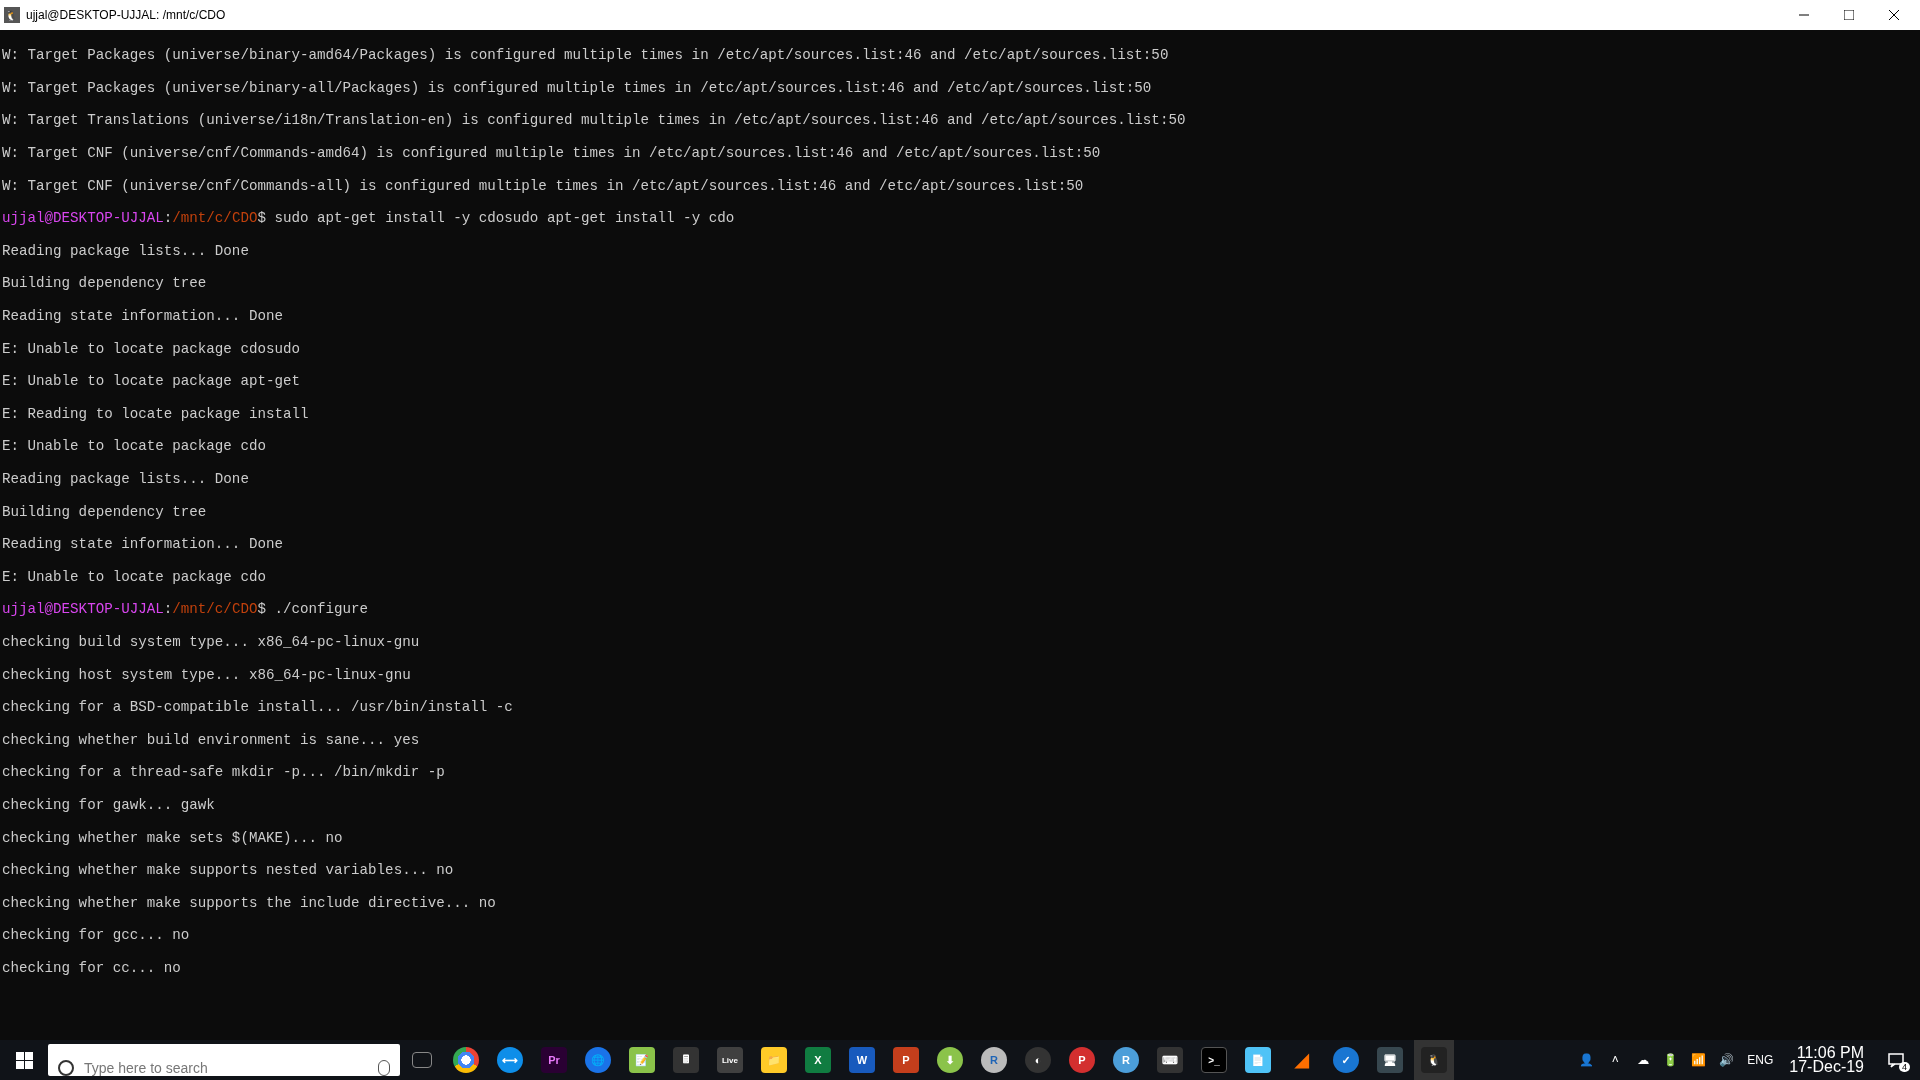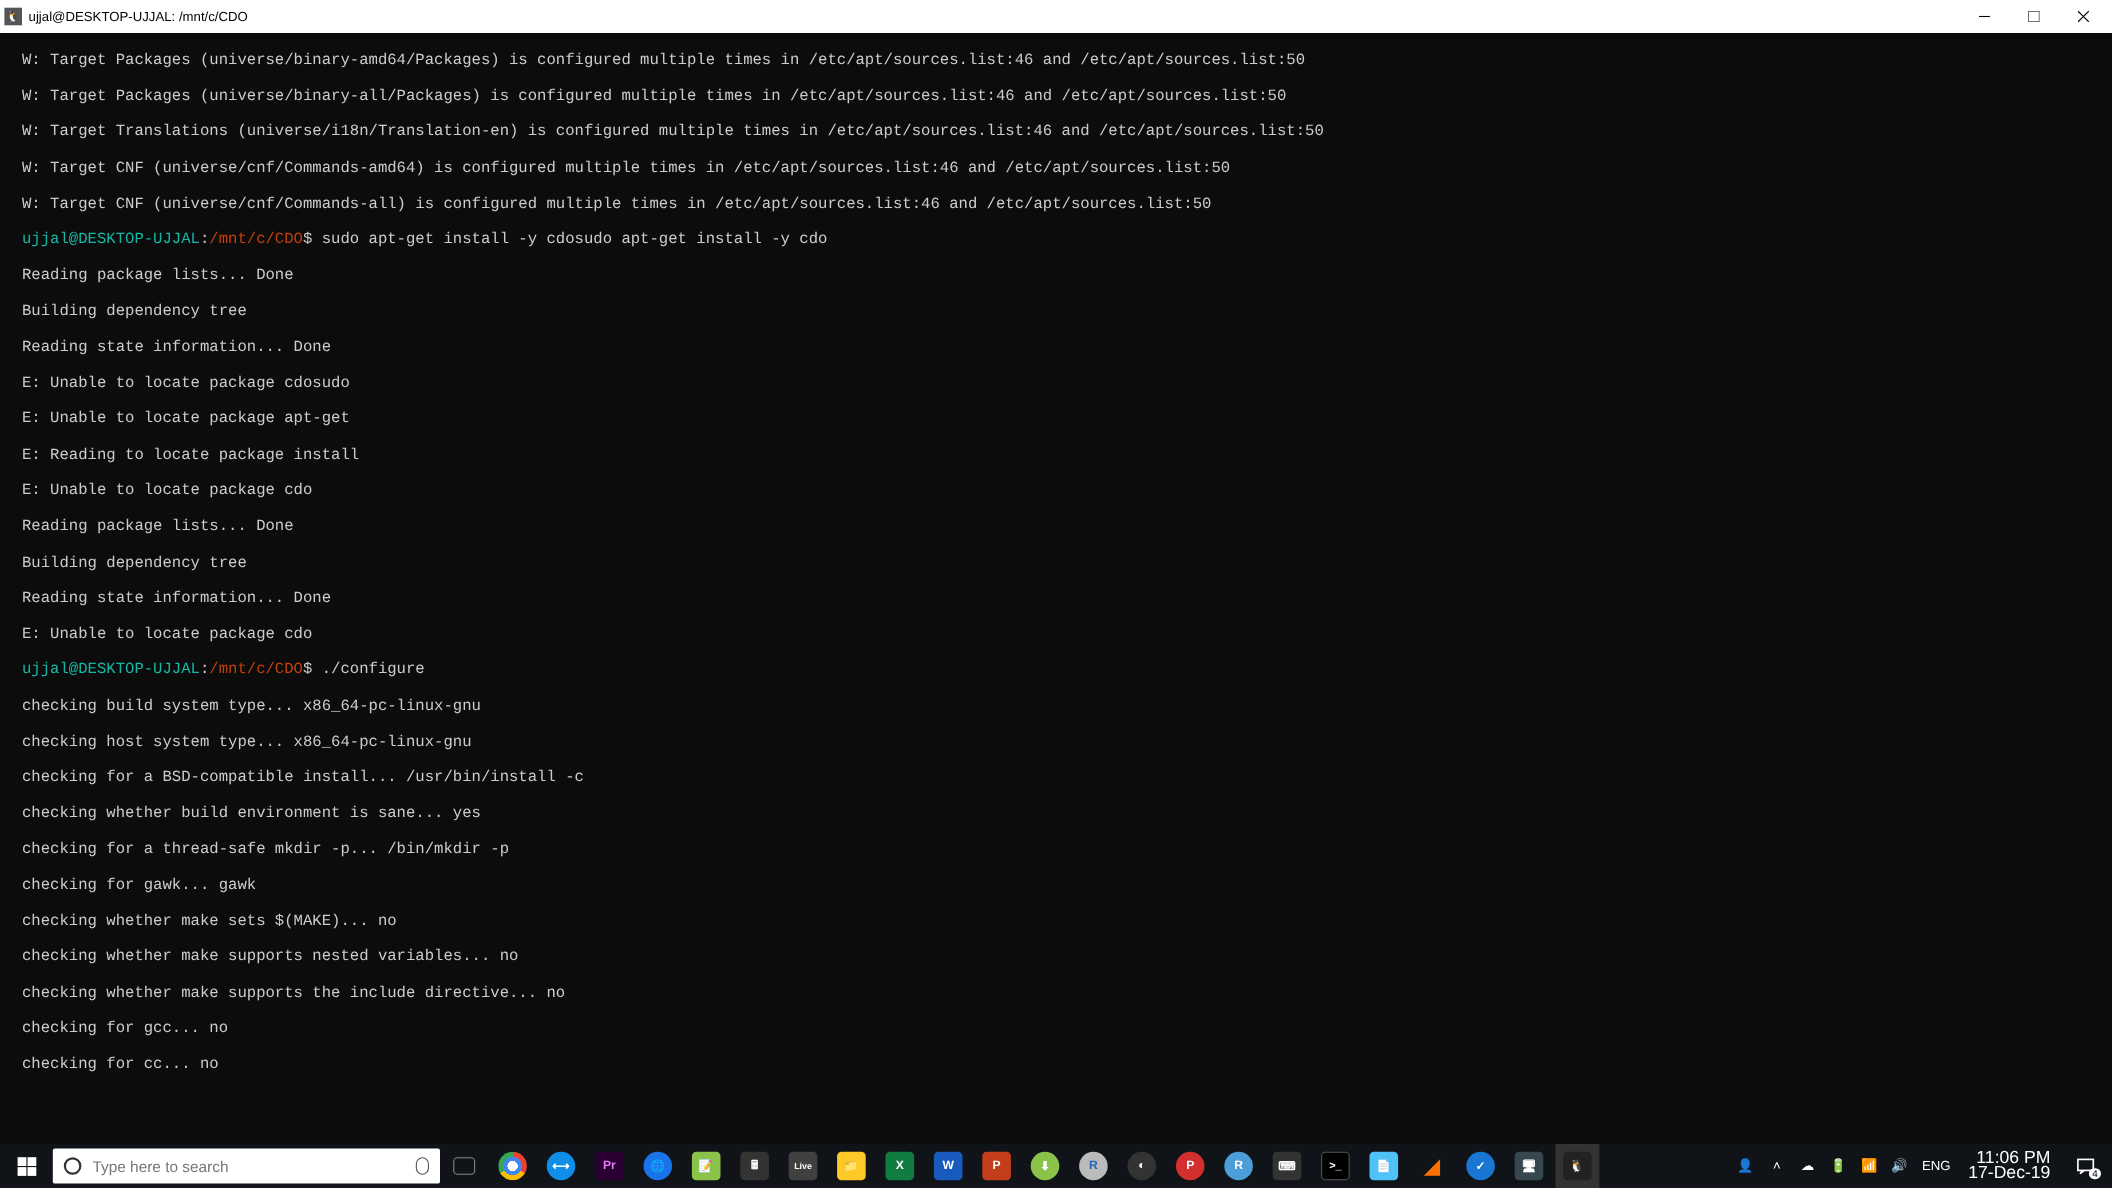--- a/index.html
+++ b/index.html
@@ -6,29 +6,29 @@
   html,body { width:1920px; height:1080px; background:#000; font-family:Consolas,monospace; overflow:hidden; }
   
   .titlebar { height:30px; background:#fff; display:flex; align-items:center; padding:0 4px; font-size:12px; font-family:"Segoe UI",sans-serif; color:#000; }
   .titlebar .tb-icon { width:16px; height:16px; background:#555; margin-right:6px; display:flex;align-items:center;justify-content:center;color:#fff;font-size:10px; }
   .titlebar .title { flex:0 0 auto; }
   .titlebar .spacer { flex:1; }
   .winbtn { width:45px; height:30px; display:flex; align-items:center; justify-content:center; font-size:12px; color:#000; }
   .winbtn svg { width:10px; height:10px; stroke:#000; stroke-width:1; fill:none; }
   
   .terminal { background:#0c0c0c; height:1010px; padding:1px 2px; font-size:14.2px; line-height:16.3px; color:#ccc; white-space:pre; font-family:Consolas,"Courier New",monospace; overflow:hidden; }
-  .r { display:block;margin-left:18px; }
-  .fg-green { color:#14b8a6; }
+  .r { display:block; }
+  .fg-green { color:#d946ef; }
   .fg-blue  { color:#c2410c; }
   
   .taskbar { position:absolute; left:0; bottom:0; width:1920px; height:40px; background:#101318; display:flex; align-items:center; font-family:"Segoe UI",sans-serif; color:#fff; }
   .startbtn { width:48px; height:40px; display:flex; align-items:center; justify-content:center; }
   .startbtn .win { display:grid; grid-template-columns:8px 8px; grid-template-rows:8px 8px; gap:1px; }
   .startbtn .win div { background:#fff; }
-  .searchbox { width:352px; height:32px; background:#fff; display:flex; align-items:center; padding:0 10px; border-radius:2px; color:#777; font-size:14px; gap:10px; }
+  .searchbox { width:352px; height:32px; background:#fff; display:flex; align-items:flex-end; padding:0 10px; border-radius:2px; color:#777; font-size:14px; gap:10px; }
   .searchbox .circle { width:16px;height:16px;border:2px solid #333;border-radius:50%; }
   .searchbox .mic { margin-left:auto; width:12px;height:16px; border:1.5px solid #555; border-radius:6px; }
   .tbicon { width:40px; height:40px; display:flex; align-items:center; justify-content:center; margin:0 2px; }
   .tbicon .ic { width:26px; height:26px; border-radius:4px; display:flex;align-items:center;justify-content:center;font-size:11px;font-weight:bold;color:#fff; }
   .tray { margin-left:auto; display:flex; align-items:center; gap:12px; padding:0 8px; font-size:12px; color:#fff; }
   .tray .clock { text-align:right; line-height:14px; font-size:16px; padding:0 4px; }
   .tray .notif { width:32px;height:32px;display:flex;align-items:center;justify-content:center;position:relative; }
   .tray .notif .badge { position:absolute; bottom:4px; right:2px; background:#fff;color:#000;font-size:9px;border-radius:8px;padding:0 3px; }
   .trayico { width:16px;height:16px;display:flex;align-items:center;justify-content:center;font-size:12px;color:#fff; }
 </style>

